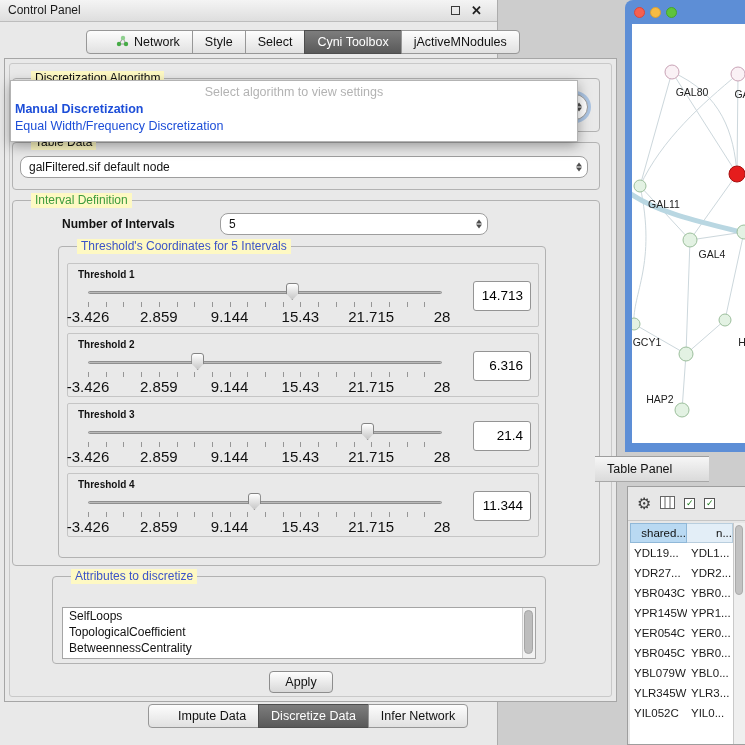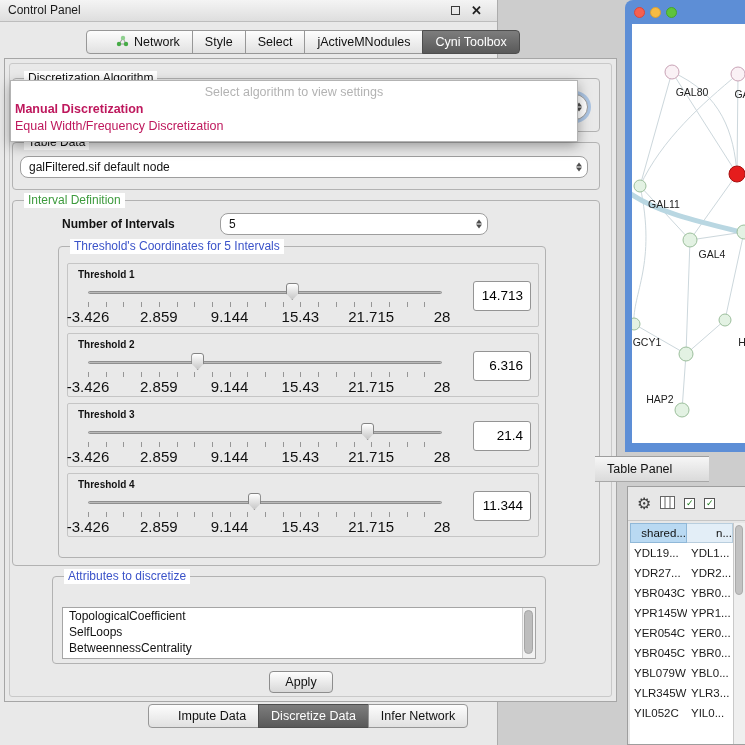--- a/index.html
+++ b/index.html
@@ -16,30 +16,30 @@
   .tabbar{position:absolute;left:86px;top:30px;display:flex;}
   .tab{height:24px;padding:0 12px;font-size:12.5px;color:#111;background:linear-gradient(#fdfdfd,#e1e1e1);border:1px solid #979797;margin-left:-1px;display:flex;align-items:center;gap:5px;white-space:nowrap;}
   .tab:first-child{border-radius:4px 0 0 4px;margin-left:0;padding-left:29px;}
   .tab:last-child{border-radius:0 4px 4px 0;}
   .tab.selected{background:linear-gradient(#7d7d7d,#595959);color:#fff;border-color:#4d4d4d;}
 
   .content-outer{position:absolute;left:4px;top:58px;width:613px;height:644px;border:1px solid #a6a6a6;background:#e9e9e9;}
   .content-inner{position:absolute;left:4px;top:4px;right:4px;bottom:4px;border:1px solid #c9c9c9;border-radius:3px;}
 
   .group{position:absolute;border:1px solid #b2b2b2;border-radius:4px;}
-  .group-title{position:absolute;top:-8px;left:11px;background:#ffffff;padding:0 4px;font-size:12px;color:#111;white-space:nowrap;line-height:15px;}
+  .group-title{position:absolute;top:-8px;left:18px;background:#fef9c3;padding:0 4px;font-size:12px;color:#111;white-space:nowrap;line-height:15px;}
   .group-title.green{color:#3d9b3d;}
   .group-title.blue{color:#3b53c9;}
 
   #algo-group{left:12px;top:78px;width:588px;height:54px;}
   #algo-combo{position:absolute;left:20px;top:94px;width:568px;height:26px;background:#fff;border:1px solid #9b9b9b;border-radius:13px;box-shadow:0 0 0 3px rgba(120,165,220,.55);z-index:5;}
 
   #dropdown{position:absolute;left:10px;top:80px;width:568px;z-index:10;background:#fff;border:1px solid #b3b3b3;box-shadow:0 4px 12px rgba(0,0,0,.35);padding-bottom:6px;}
   .dd-placeholder{height:17px;line-height:17px;text-align:center;color:#b3b3b3;font-size:12.5px;margin-top:3px;}
-  .dd-option{height:17px;line-height:17px;padding-left:4px;font-size:12.5px;color:#be185d;}
+  .dd-option{height:17px;line-height:17px;padding-left:4px;font-size:12.5px;color:#1d4ed8;}
   .dd-option.bold{font-weight:bold;}
 
   .combo{position:absolute;background:#fff;border:1px solid #9e9e9e;border-radius:8px;display:flex;align-items:center;}
   .combo-text{padding-left:8px;font-size:12px;color:#111;white-space:nowrap;}
   .stepper{position:absolute;right:5px;top:50%;transform:translateY(-50%);display:flex;flex-direction:column;align-items:center;gap:1px;}
   .stepper::before{content:"";display:block;border:3.5px solid transparent;border-bottom:4.5px solid #4d4d4d;border-top:none;}
   .stepper::after{content:"";display:block;border:3.5px solid transparent;border-top:4.5px solid #4d4d4d;border-bottom:none;}
 
   #tabledata-group{left:12px;top:142px;width:588px;height:48px;}
   #tabledata-combo{left:20px;top:156px;width:568px;height:22px;}
@@ -122,25 +122,25 @@
           </svg>
       </span>
       <span>Network</span>
     </div>
     <div class="tab">
         <span>Style</span>
       </div>
     <div class="tab">
         <span>Select</span>
       </div>
-    <div class="tab">
-        <span>jActiveMNodules</span>
-      </div>
     <div class="tab selected">
         <span>Cyni Toolbox</span>
+      </div>
+    <div class="tab">
+        <span>jActiveMNodules</span>
       </div>
   </div>
 
   <div class="content-outer">
     <div class="content-inner"></div>
   </div>
 
   <div class="group" id="algo-group">
     <span class="group-title">Discretization Algorithm</span>
   </div>
@@ -248,22 +248,22 @@
       <div class="valbox">11.344</div>
     </div>
   </div>
 
   <div class="group" id="attributes-group">
     <span class="group-title blue">Attributes to discretize</span>
   </div>
   <div id="numerical-label">Numerical Attributes</div>
   <div id="attr-list">
     <div class="items">
+        <div class="list-item">SelfLoops</div>
         <div class="list-item">TopologicalCoefficient</div>
-        <div class="list-item">SelfLoops</div>
         <div class="list-item">BetweennessCentrality</div>
       </div>
     <div class="vscroll">
         <div class="vthumb"></div>
       </div>
   </div>
 
   <div id="apply-btn">Apply</div>
 
   <div id="bottom-tabbar">

